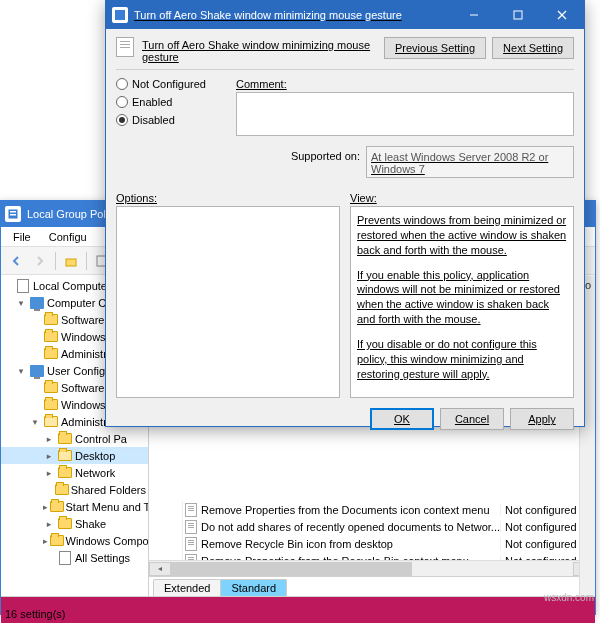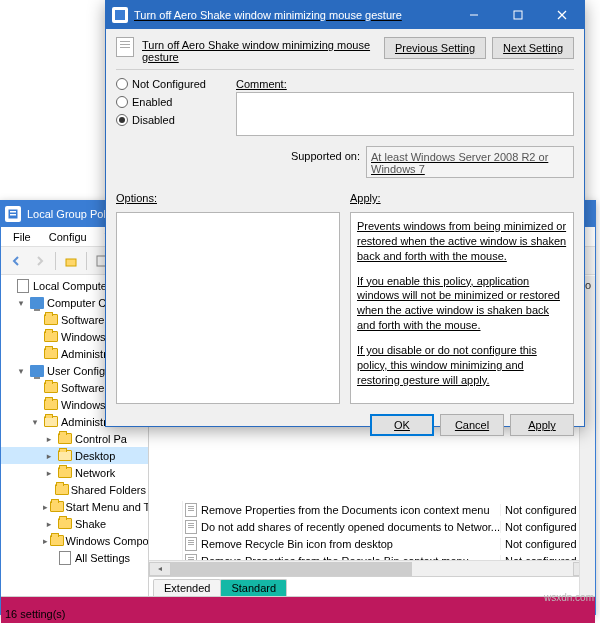--- a/index.html
+++ b/index.html
@@ -43,21 +43,21 @@
 .list-row .c2{ flex:1; white-space:nowrap; overflow:hidden; text-overflow:ellipsis; padding-left:2px;}
 .list-row .c3{ width:95px; padding-left:4px; border-left:1px solid #f0f0f0;}
 .setting-ic{width:12px;height:14px;background:#fff;border:1px solid #aaa;position:relative;}
 .setting-ic:before{content:"";position:absolute;top:2px;left:2px;right:2px;height:1px;background:#aaa;box-shadow:0 2px #aaa,0 4px #aaa;}
 .hscroll{height:16px;background:#f0f0f0;border-top:1px solid #ddd;display:flex;align-items:center;}
 .hscroll .btn{width:16px;height:14px;background:#e8e8e8;border:1px solid #ccc;display:flex;align-items:center;justify-content:center;font-size:8px;color:#666;}
 .hscroll .track{flex:1;height:14px;background:#f0f0f0;position:relative;}
 .hscroll .thumb{position:absolute;left:0;width:60%;height:100%;background:#cdcdcd;}
 .tabs-row{height:20px;display:flex;align-items:flex-end;padding-left:4px;border-top:1px solid #d0d0d0;background:#fff;}
 .tab{padding:2px 10px;border:1px solid #ccc;border-bottom:none;background:#f4f4f4;margin-right:-1px;border-radius:2px 2px 0 0;font-size:11px;}
-.tab.active{background:#14b8a6;margin-top:16px;}
+.tab.active{background:#7dd3fc;margin-top:16px;}
 .gpe-status{height:18px;border-top:1px solid #d0d0d0;display:flex;align-items:center;padding:17px 4px;background:#be185d;}
 .gpe-right-v{ position:absolute; right:0; top:75px; bottom:18px; width:16px; background:#f0f0f0; border-left:1px solid #ddd;}
 .gpe-list-outer{position:relative; flex:1; display:flex;}
 .co-hdr{position:absolute;right:2px;top:0;font-size:11px;color:#333;}
 
 
 .dlg {
   position:absolute; left:105px; top:0; width:480px; height:427px;
   border:1px solid #2a6bbf; background:#f0f0f0;
   box-shadow:0 4px 16px rgba(0,0,0,.35);
@@ -81,21 +81,21 @@
 .radio{width:12px;height:12px;border:1px solid #666;border-radius:50%;display:flex;align-items:center;justify-content:center;background:#fff;}
 .radio.checked:after{content:"";width:6px;height:6px;border-radius:50%;background:#333;}
 .comment-area{margin-left:120px;}
 .comment-area .lbl{display:block;margin-bottom:2px;}
 .txtarea{width:100%;height:44px;border:1px solid #b5b5b5;background:#fff;resize:none;padding:2px;font-family:inherit;font-size:11px;}
 .supported{margin-top:8px;margin-left:130px;}
 .supported .lbl{display:block;margin-bottom:2px;text-align:left;margin-left:-70px;float:left;width:70px;text-align:right;padding-right:6px;padding-top:4px;}
 .sup-box{height:32px;border:1px solid #b5b5b5;background:#f4f4f4;padding:4px;color:#555;}
 .lower{clear:both;display:flex;gap:10px;margin-top:14px;}
 .lower .col{flex:1;display:flex;flex-direction:column;}
-.lower .lbl2{margin-bottom:8px;}
+.lower .lbl2{margin-bottom:2px;}
 .panel{flex:1;border:1px solid #b5b5b5;background:#fff;height:190px;padding:6px;overflow:auto;}
 .panel p{margin:0 0 10px 0;line-height:1.35;}
 .dlg-foot{display:flex;justify-content:flex-end;gap:6px;margin-top:10px;}
 .dlg-foot .btn{min-width:64px;justify-content:center;}
 
 .watermark{position:absolute;right:6px;bottom:20px;font-size:10px;color:#bbb;}
 svg{display:block;}
 </style>
 </head>
 <body>
@@ -381,21 +381,21 @@
         </div>
       </div>
     </div>
 
     <div class="lower">
       <div class="col">
         <span class="lbl2">Options:</span>
         <div class="panel"></div>
       </div>
       <div class="col">
-        <span class="lbl2">Apply:</span>
+        <span class="lbl2">View:</span>
         <div class="panel">
           <p>Prevents windows from being minimized or restored when the active window is shaken back and forth with the mouse.</p>
           <p>If you enable this policy, application windows will not be minimized or restored when the active window is shaken back and forth with the mouse.</p>
           <p>If you disable or do not configure this policy, this window minimizing and restoring gesture will apply.</p>
         </div>
       </div>
     </div>
 
     <div class="dlg-foot">
       <div class="btn default">OK</div>

